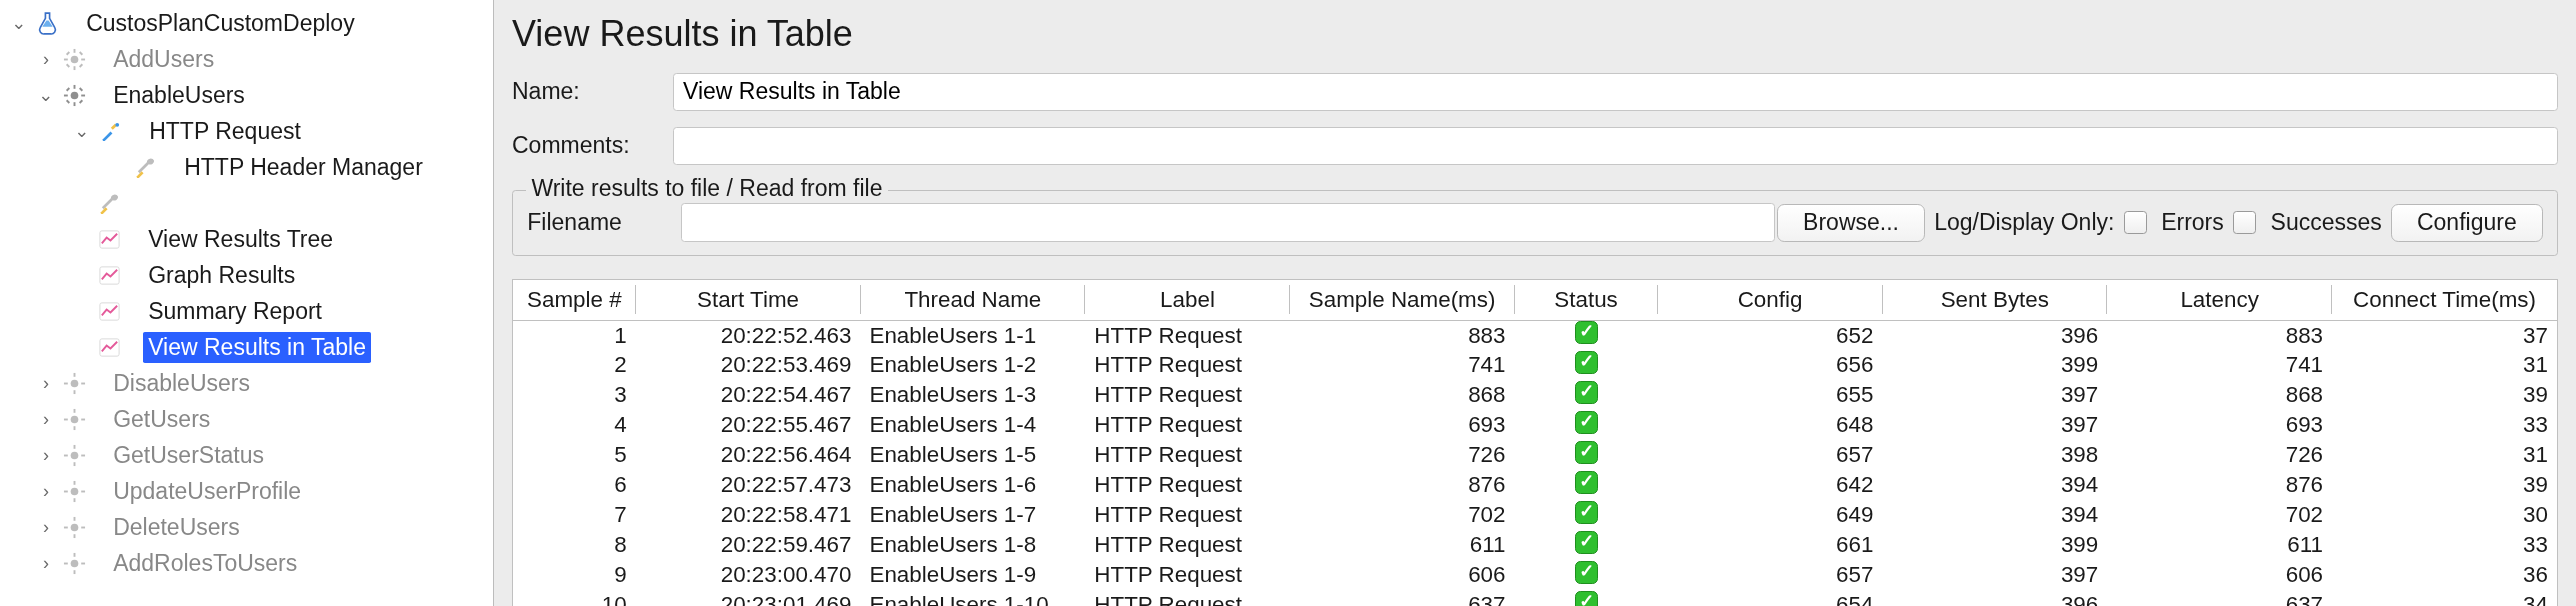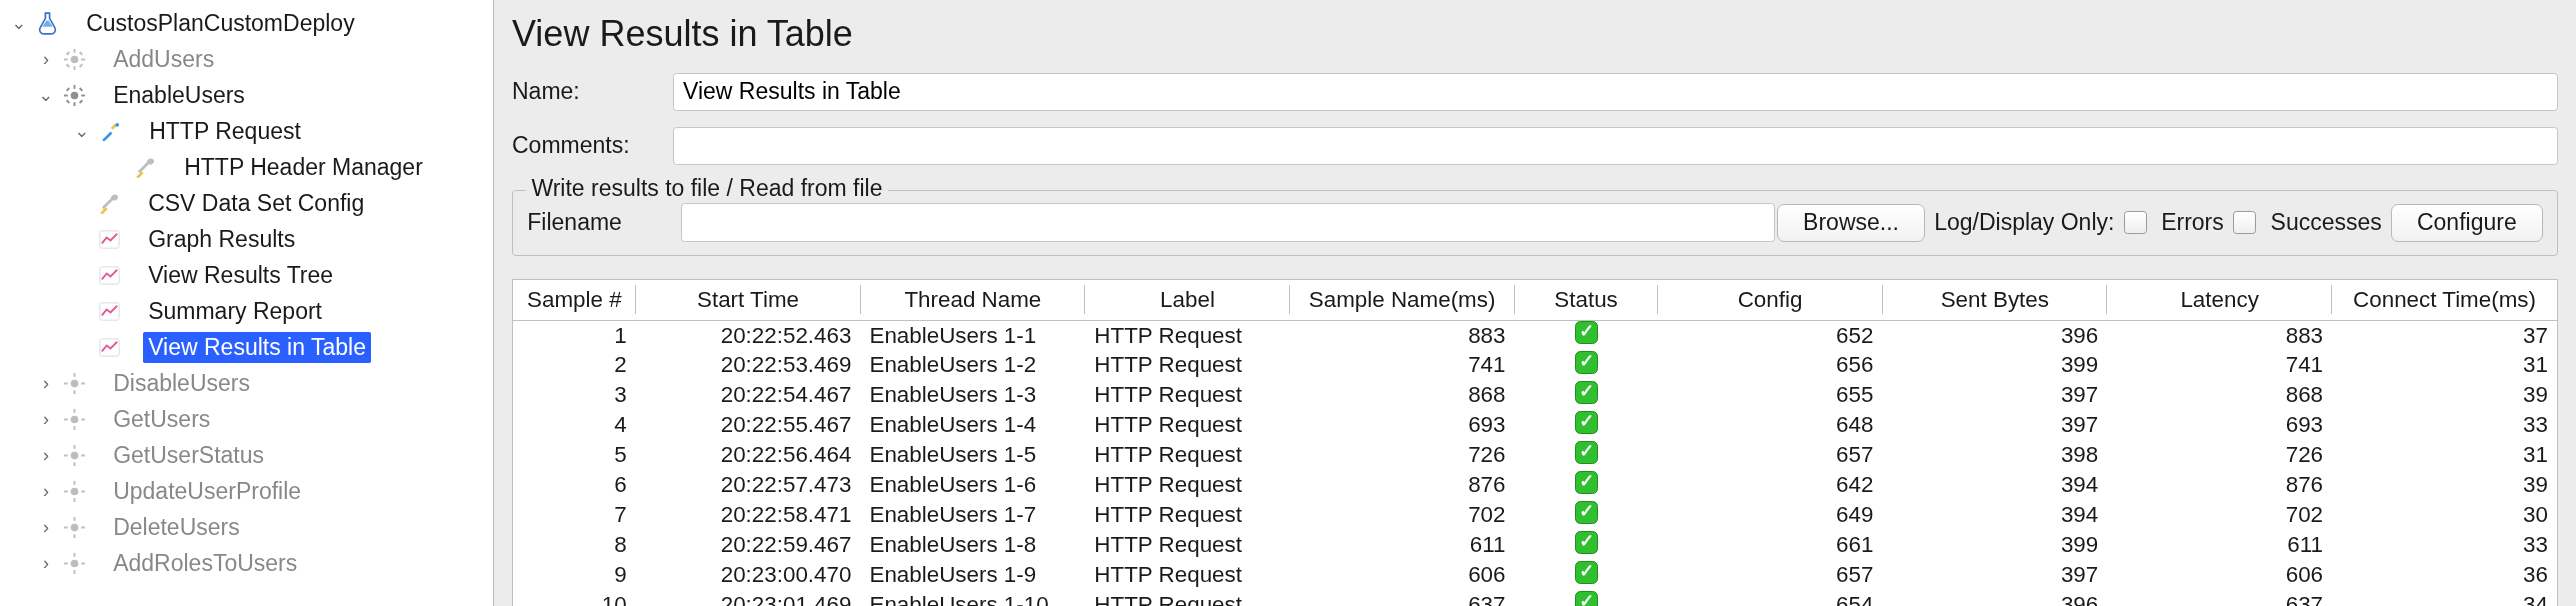--- a/index.html
+++ b/index.html
@@ -267,43 +267,42 @@
     </div>
 
     <div class="tree-row">
       <span class="tree-indent" style="width:89px"></span>
       <span class="tree-icon">
           <svg width="23" height="23" viewBox="0 0 24 24">
             <path d="M21 5a4 4 0 0 1-5.6 3.6L6 18l-2-2 9.4-9.4A4 4 0 0 1 21 5z" fill="#bdbdbd"></path>
             <path d="M3 21l5-5 2 2-5 5H3v-2z" fill="#f0c24a"></path>
           </svg>
         </span>
-      <span class="tree-label">CSV Data Set Config</span>
     </div>
 
     <div class="tree-row">
       <span class="tree-indent" style="width:89px"></span>
       <span class="tree-icon">
           <svg width="23" height="23" viewBox="0 0 24 24">
             <rect x="2" y="3" width="20" height="18" rx="2" fill="#fff" stroke="#d8d8d8"></rect>
             <polyline points="4,16 9,10 13,13 20,6" fill="none" stroke="#e45a9a" stroke-width="2"></polyline>
           </svg>
         </span>
-      <span class="tree-label">Graph Results</span>
+      <span class="tree-label">View Results Tree</span>
     </div>
 
     <div class="tree-row">
       <span class="tree-indent" style="width:89px"></span>
       <span class="tree-icon">
           <svg width="23" height="23" viewBox="0 0 24 24">
             <rect x="2" y="3" width="20" height="18" rx="2" fill="#fff" stroke="#d8d8d8"></rect>
             <polyline points="4,16 9,10 13,13 20,6" fill="none" stroke="#e45a9a" stroke-width="2"></polyline>
           </svg>
         </span>
-      <span class="tree-label">View Results Tree</span>
+      <span class="tree-label">Graph Results</span>
     </div>
 
     <div class="tree-row">
       <span class="tree-indent" style="width:89px"></span>
       <span class="tree-icon">
           <svg width="23" height="23" viewBox="0 0 24 24">
             <rect x="2" y="3" width="20" height="18" rx="2" fill="#fff" stroke="#d8d8d8"></rect>
             <polyline points="4,16 9,10 13,13 20,6" fill="none" stroke="#e45a9a" stroke-width="2"></polyline>
           </svg>
         </span>

